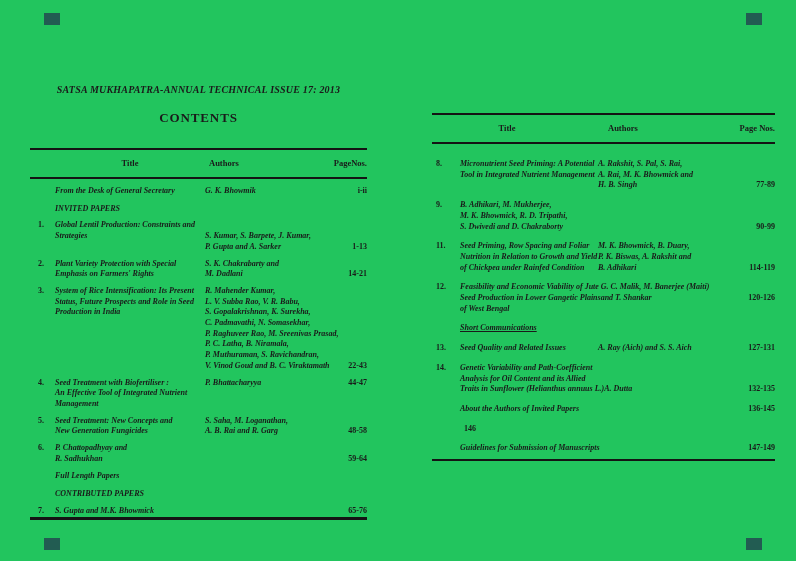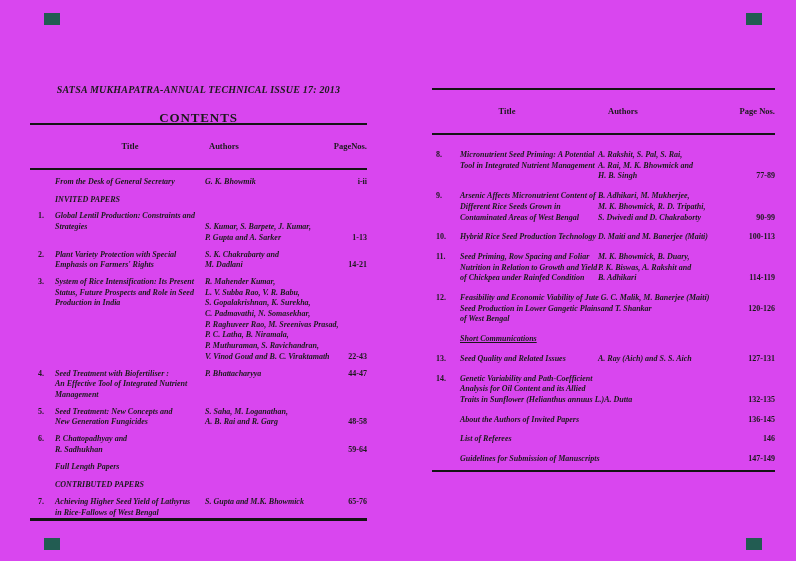--- a/index.html
+++ b/index.html
@@ -1,20 +1,20 @@
 <!DOCTYPE html>
 <html><head>
 <meta charset="utf-8">
 <style>
   * { box-sizing: border-box; }
   html, body { margin: 0; padding: 0; background: #ffffff; }
   .canvas {
     position: relative;
     width: 796px; height: 561px;
-    background: #d946ef;
+    background: #22c55e;
     overflow: hidden;
     font-family: "Liberation Serif", "DejaVu Serif", serif;
     color: #1a1a1a;
   }
   .corner-mark { position: absolute; width: 16px; height: 12px; background: #225c52; }
   .corner-mark.tl { left: 44px;  top: 13px; }
   .corner-mark.tr { left: 746px; top: 13px; }
   .corner-mark.bl { left: 44px;  top: 538px; }
   .corner-mark.br { left: 746px; top: 538px; }
 
@@ -27,22 +27,22 @@
     text-align: center; letter-spacing: 0.2px; margin: 0 0 17px 0;
   }
   .contents-heading {
     font-size: 13px; line-height: 11px; font-weight: bold;
     text-align: center; letter-spacing: 0.9px; margin: 0;
   }
 
   .thead {
     display: flex; align-items: center;
     border-top: 2.5px solid #141414; border-bottom: 2px solid #141414;
-    padding: 16px 0;
-    font-weight: bold; font-size: 8.5px; line-height: 11px;
+    padding: 8px 0;
+    font-weight: bold; font-size: 8.5px; line-height: 11px; margin-top: 25px;
   }
   .h-num    { flex: 0 0 25px; }
   .h-title  { flex: 0 0 150px; text-align: center; }
   .h-authors{ flex: 1 1 auto; padding-left: 4px; }
   .h-pages  { flex: 0 0 auto; }
   .page-right .h-num    { flex-basis: 28px; }
   .page-right .h-title  { flex-basis: 138px; padding-right: 44px; }
   .page-right .h-authors{ padding-left: 10px; }
 
   .rows { margin-top: 7px; }
@@ -157,22 +157,20 @@
           <div class="ap">
             <div class="cell authors">P. Chattopadhyay and
 R. Sadhukhan</div>
             <div class="cell pages">59-64</div>
           </div>
         </div>
         <div class="row section-row"><span class="section-label">Full Length Papers</span></div>
         <div class="row section-row"><span class="section-label">CONTRIBUTED PAPERS</span></div>
         <div class="row entry-row">
           <span class="cell num">7.</span>
-          <div class="cell title">Achieving Higher Seed Yield of Lathyrus
-in Rice-Fallows of West Bengal</div>
           <div class="ap">
             <div class="cell authors">S. Gupta and M.K. Bhowmick</div>
             <div class="cell pages">65-76</div>
           </div>
         </div>
       </div>
   </section>
 
   <section class="page page-right">
     <div class="thead">
@@ -188,39 +186,28 @@
 Tool in Integrated Nutrient Management</div>
           <div class="ap">
             <div class="cell authors">A. Rakshit, S. Pal, S. Rai,
 A. Rai, M. K. Bhowmick and
 H. B. Singh</div>
             <div class="cell pages">77-89</div>
           </div>
         </div>
         <div class="row entry-row">
           <span class="cell num">9.</span>
-          <div class="cell title">Arsenic Affects Micronutrient Content of
-Different Rice Seeds Grown in
-Contaminated Areas of West Bengal</div>
           <div class="ap">
             <div class="cell authors">B. Adhikari, M. Mukherjee,
 M. K. Bhowmick, R. D. Tripathi,
 S. Dwivedi and D. Chakraborty</div>
             <div class="cell pages">90-99</div>
           </div>
         </div>
         <div class="row entry-row">
-          <span class="cell num">10.</span>
-          <div class="cell title">Hybrid Rice Seed Production Technology</div>
-          <div class="ap">
-            <div class="cell authors">D. Maiti and M. Banerjee (Maiti)</div>
-            <div class="cell pages">100-113</div>
-          </div>
-        </div>
-        <div class="row entry-row">
           <span class="cell num">11.</span>
           <div class="cell title">Seed Priming, Row Spacing and Foliar
 Nutrition in Relation to Growth and Yield
 of Chickpea under Rainfed Condition</div>
           <div class="ap">
             <div class="cell authors">M. K. Bhowmick, B. Duary,
 P. K. Biswas, A. Rakshit and
 B. Adhikari</div>
             <div class="cell pages">114-119</div>
           </div>
@@ -257,21 +244,20 @@
             <div class="cell pages">132-135</div>
           </div>
         </div>
         <div class="row entry-row">
           <span class="cell num"></span>
           <div class="cell title wide">About the Authors of Invited Papers</div>
           <div class="cell pages">136-145</div>
         </div>
         <div class="row entry-row">
           <span class="cell num"></span>
-          <div class="cell title wide">List of Referees</div>
           <div class="cell pages">146</div>
         </div>
         <div class="row entry-row">
           <span class="cell num"></span>
           <div class="cell title wide">Guidelines for Submission of Manuscripts</div>
           <div class="cell pages">147-149</div>
         </div>
       </div>
   </section>
 </div>

